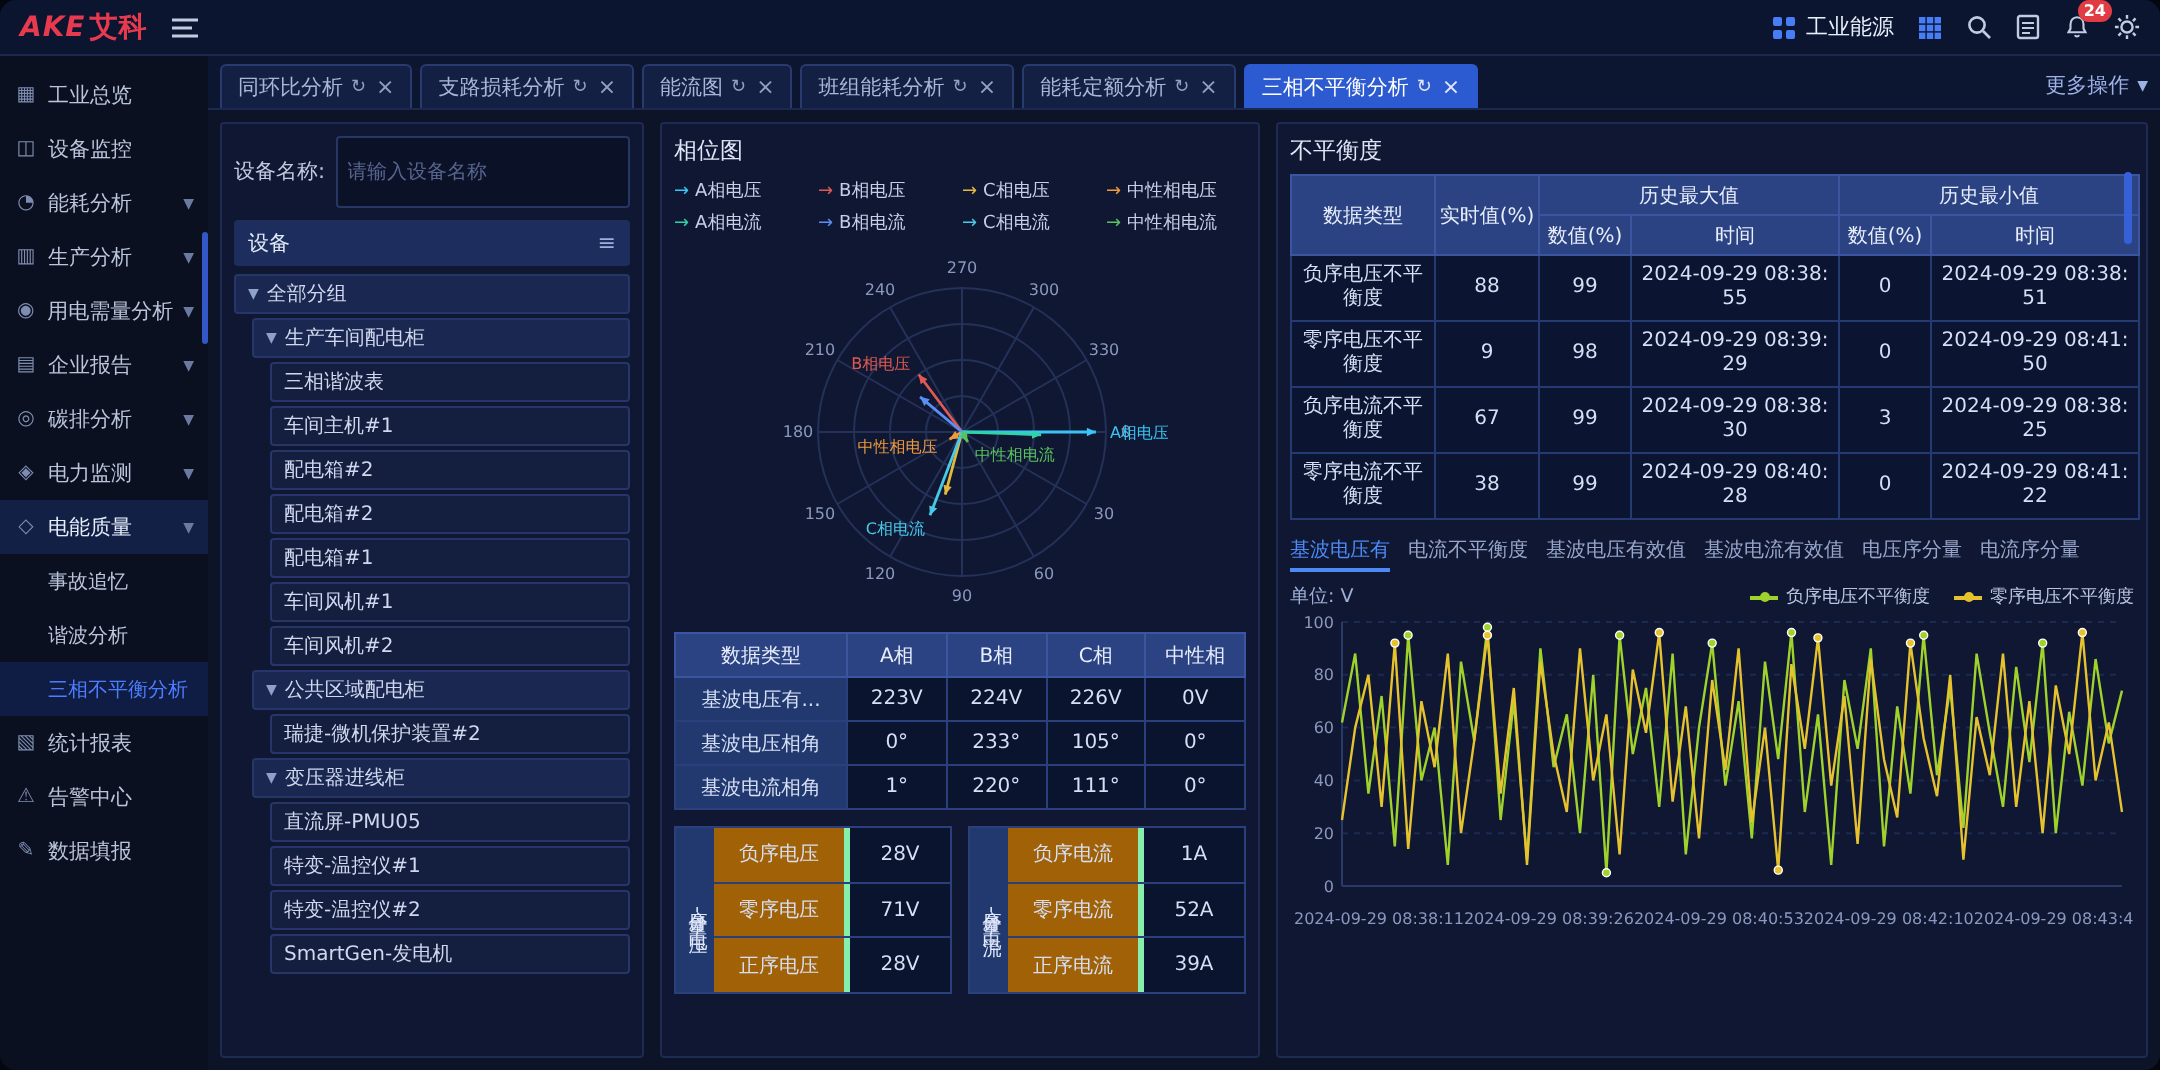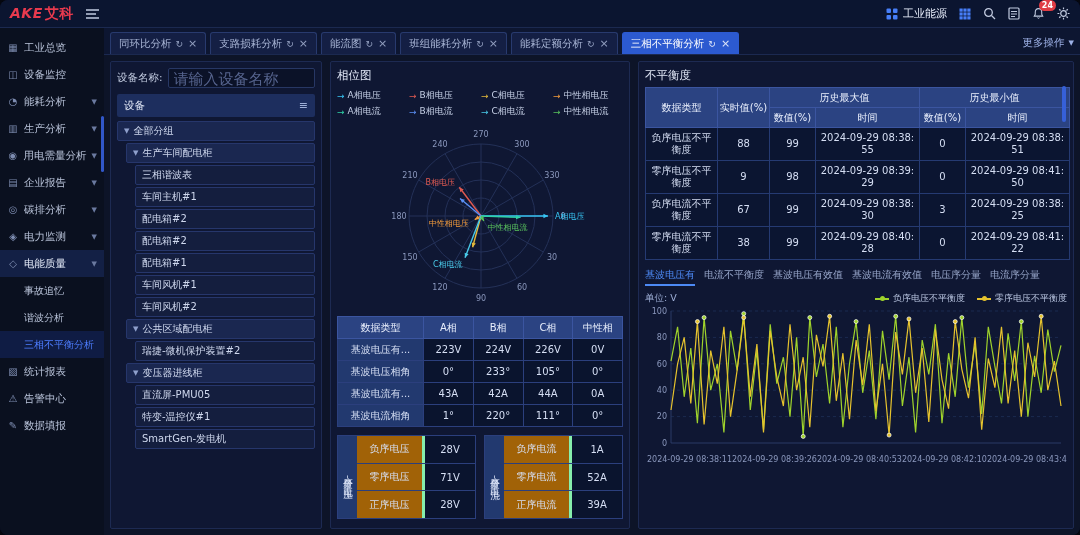--- a/index.html
+++ b/index.html
@@ -35,21 +35,21 @@
   .more{margin-left:auto;color:#9db1e6;font-size:10.5px;display:flex;gap:4px;align-items:center;cursor:pointer;padding-bottom:4px}
   .more .caret{font-size:7px}
   
   .content{display:flex;gap:8px;padding:6px;flex:1;min-height:0}
   .panel{background:#0f1733;border:1px solid #1d2a52;border-radius:2px}
   .panel-title{font-size:11.5px;color:#dfe6f5;margin-bottom:4px}
   
   .device-panel{width:212px;flex:0 0 212px;padding:6px;display:flex;flex-direction:column;overflow:hidden}
   .search-row{display:flex;align-items:center;gap:5px;margin-bottom:6px}
   .search-row label{color:#c2cbe0;font-size:10.5px;white-space:nowrap}
-  .search-row input{flex:1;height:20px;background:#0b1228;border:1px solid #273764;border-radius:2px;color:#cfd8ea;font-size:15px;padding:0 5px;outline:none;min-width:0}
+  .search-row input{flex:1;height:36px;background:#0b1228;border:1px solid #273764;border-radius:2px;color:#cfd8ea;font-size:10px;padding:0 5px;outline:none;min-width:0}
   .search-row input::placeholder{color:#56648e}
   .device-header{height:23px;background:#1d2e5e;display:flex;align-items:center;justify-content:space-between;padding:0 7px;color:#e3e9f7;font-size:10.5px;border-radius:2px}
   .device-header .list-ic{color:#9fb0d8;font-size:11px}
   .tree{flex:1;overflow:hidden;margin-top:2px}
   .tree-item{height:20px;margin-top:2px;background:#141e3e;border:1px solid #26366b;display:flex;align-items:center;padding:0 6px;gap:4px;color:#cfd8ee;font-size:10px;border-radius:2px;cursor:pointer;white-space:nowrap;overflow:hidden}
   .tree-item.group{background:#1a2750}
   .tree-item .tarrow{font-size:7px;color:#8fa0cc}
   .tree-item[data-level="1"]{margin-left:9px}
   .tree-item[data-level="2"]{margin-left:18px}
   
@@ -333,20 +333,23 @@
               </div>
               <div class="tree-item group" data-level="1">
                 <span class="tarrow">▼</span>
                 <span class="tlbl">变压器进线柜</span>
               </div>
               <div class="tree-item" data-level="2">
                 <span class="tlbl">直流屏-PMU05</span>
               </div>
               <div class="tree-item" data-level="2">
                 <span class="tlbl">特变-温控仪#1</span>
+              </div>
+              <div class="tree-item" data-level="2">
+                <span class="tlbl">特变-温控仪#2</span>
               </div>
               <div class="tree-item" data-level="2">
                 <span class="tlbl">SmartGen-发电机</span>
               </div>
             </div>
         </section>
 
         <section class="panel phase-panel">
           <div class="panel-title">相位图</div>
           <div class="phase-legend">
@@ -453,27 +456,20 @@
                   <td>0V</td>
                 </tr>
                 <tr>
                   <td class="rowname">基波电压相角</td>
                   <td>0°</td>
                   <td>233°</td>
                   <td>105°</td>
                   <td>0°</td>
                 </tr>
                 <tr>
-                  <td class="rowname">基波电流有...</td>
-                  <td>43A</td>
-                  <td>42A</td>
-                  <td>44A</td>
-                  <td>0A</td>
-                </tr>
-                <tr>
                   <td class="rowname">基波电流相角</td>
                   <td>1°</td>
                   <td>220°</td>
                   <td>111°</td>
                   <td>0°</td>
                 </tr>
               </tbody>
             </table>
           <div class="seq-wrap">
             <div class="seq-table">

